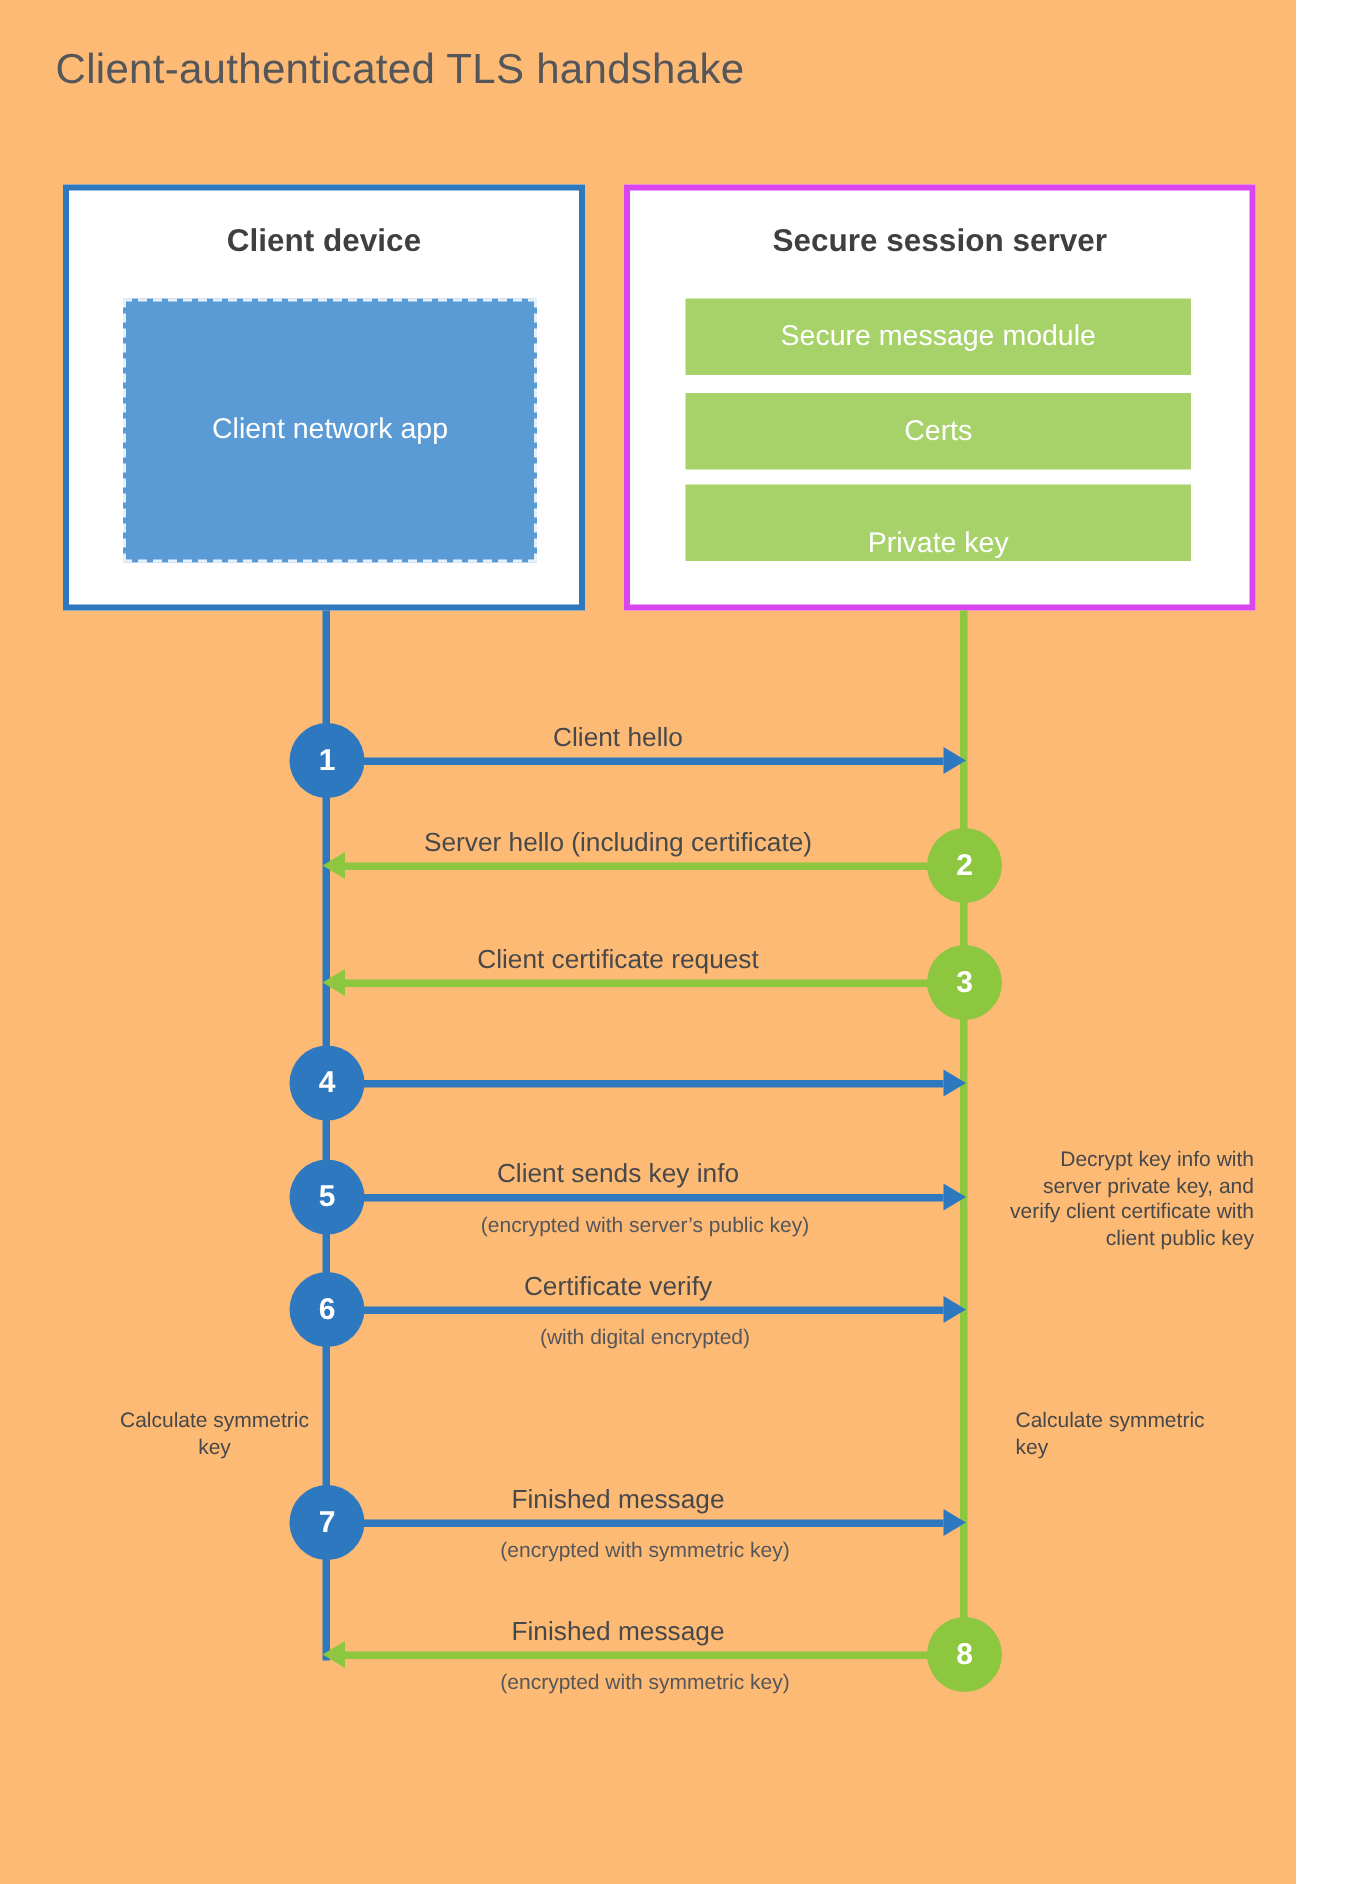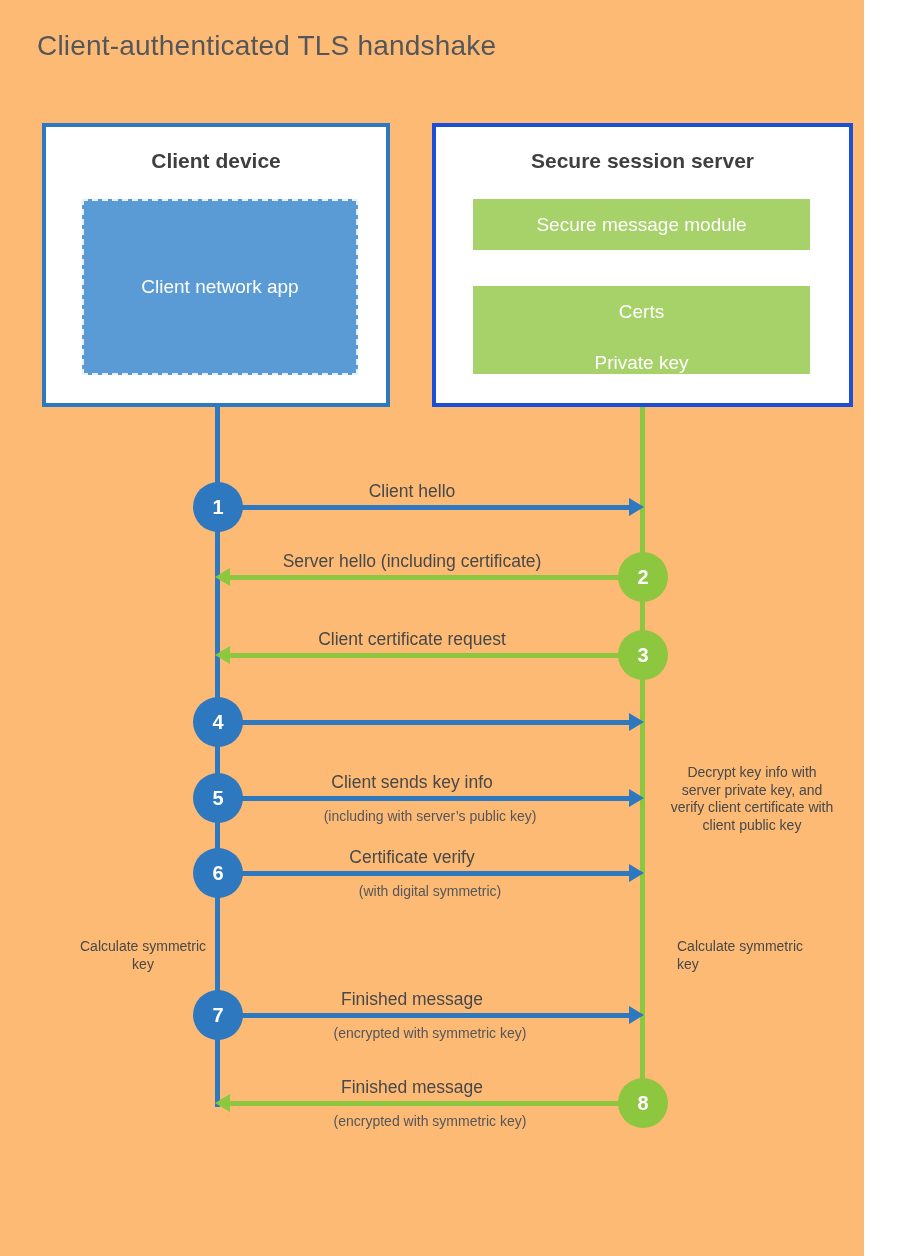--- a/index.html
+++ b/index.html
@@ -7,37 +7,37 @@
     position:relative;width:864px;height:1256px;background:#fdba74;overflow:hidden;
     font-family:"Liberation Sans","DejaVu Sans",sans-serif;
   }
   .title{
     position:absolute;left:37px;top:30px;font-size:28px;font-weight:300;
     color:#55565a;letter-spacing:.2px;
   }
   
   .actor-box{position:absolute;top:123px;height:284px;background:#fff;box-sizing:border-box;text-decoration:underline;}
   .client-box{left:42px;width:348px;border:4px solid #2e78bf;}
-  .server-box{left:432px;width:421px;border:4px solid #1d4ed8;}
+  .server-box{left:416px;width:421px;border:4px solid #d946ef;}
   .actor-title{
     position:absolute;left:0;right:0;top:22px;text-align:center;
     font-size:21px;font-weight:bold;color:#3e3f41;
   }
   .app-box{
     position:absolute;left:36px;top:72px;width:276px;height:176px;
     background:#5b9bd5;border:2px dashed rgba(255,255,255,.85);box-sizing:border-box;
     display:flex;align-items:center;justify-content:center;text-align:center;
     color:#ffffff;font-size:19px;line-height:1.45;padding:0 48px;
   }
   .module-bar{
     position:absolute;left:37px;width:337px;height:51px;background:#a7d169;
     display:flex;align-items:center;justify-content:center;
     color:#ffffff;font-size:19px;
   }
-  .bar-0{top:72px;} .bar-1{top:135px;margin-top:24px;} .bar-2{top:196px;align-items:flex-end;}
+  .bar-0{top:72px;} .bar-1{top:135px;} .bar-2{top:196px;align-items:flex-end;}
   
   .lifeline{position:absolute;width:5px;}
   .blue-line{left:215px;top:407px;height:700px;background:#2e78bf;}
   .green-line{left:640px;top:407px;height:696px;background:#8dc63f;}
   
   .step{
     position:absolute;width:50px;height:50px;border-radius:50%;
     display:flex;align-items:center;justify-content:center;
     color:#fff;font-size:20px;font-weight:bold;
   }
@@ -54,21 +54,21 @@
   .msg-label{
     position:absolute;left:182px;width:460px;text-align:center;
     font-size:17.5px;line-height:24px;color:#47484a;
   }
   .msg-sub{
     position:absolute;left:200px;width:460px;text-align:center;
     font-size:14px;line-height:20px;color:#55565a;
   }
   
   .note{position:absolute;font-size:14px;line-height:17.5px;color:#47484a;}
-  .note-decrypt{left:668px;top:764px;width:168px;text-align:center;}
+  .note-decrypt{left:668px;top:764px;width:168px;text-align:right;}
   .note-calc-left{left:78px;top:938px;width:130px;text-align:center;}
   .note-calc-right{left:677px;top:938px;width:150px;text-align:left;}
 </style>
 </head>
 <body>
 
 <div class="canvas">
 
   <div class="title">Client-authenticated TLS handshake</div>
 
@@ -116,29 +116,29 @@
       <span>3</span>
     </div>
 
   <div class="shaft blue" style="top:720px"></div>
   <div class="head right" style="top:713px"></div>
   <div class="step blue" style="top:697px">
       <span>4</span>
     </div>
 
   <div class="msg-label" style="top:770px">Client sends key info</div>
-  <div class="msg-sub" style="top:806px">(including with server’s public key)</div>
+  <div class="msg-sub" style="top:806px">(encrypted with server’s public key)</div>
   <div class="shaft blue" style="top:796px"></div>
   <div class="head right" style="top:789px"></div>
   <div class="step blue" style="top:773px">
       <span>5</span>
     </div>
 
   <div class="msg-label" style="top:845px">Certificate verify</div>
-  <div class="msg-sub" style="top:881px">(with digital symmetric)</div>
+  <div class="msg-sub" style="top:881px">(with digital encrypted)</div>
   <div class="shaft blue" style="top:871px"></div>
   <div class="head right" style="top:864px"></div>
   <div class="step blue" style="top:848px">
       <span>6</span>
     </div>
 
   <div class="note note-decrypt">Decrypt key info with server private key, and verify client certificate with client public key</div>
   <div class="note note-calc-left">Calculate symmetric key</div>
   <div class="note note-calc-right">Calculate symmetric key</div>
 

